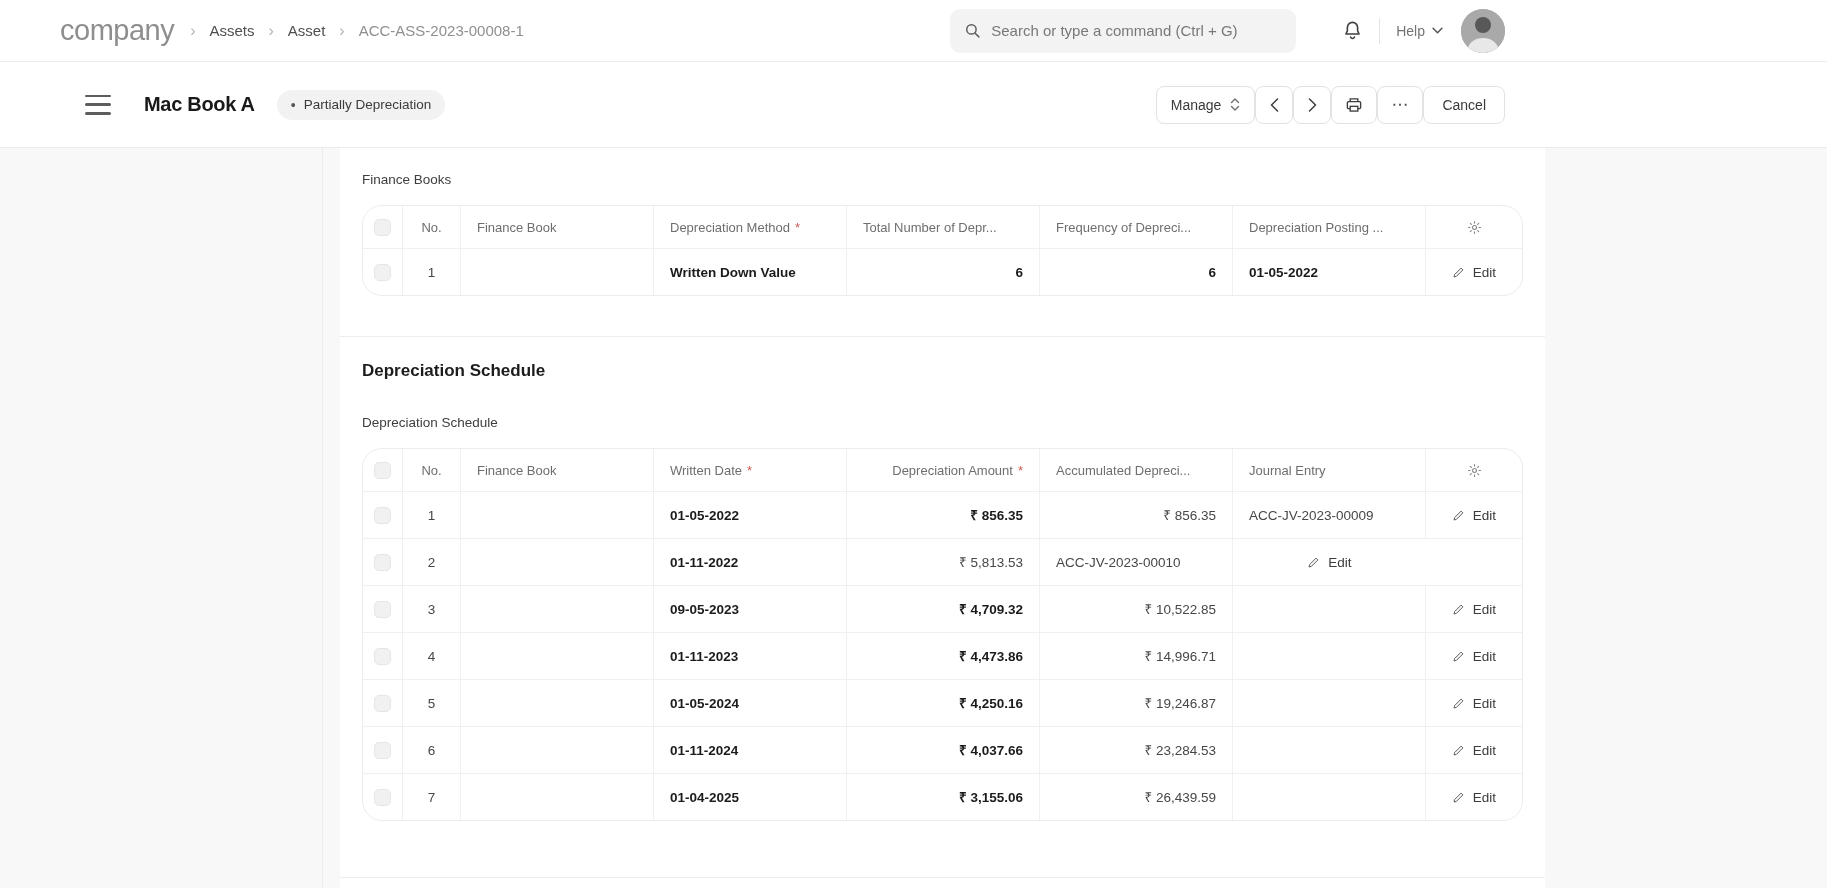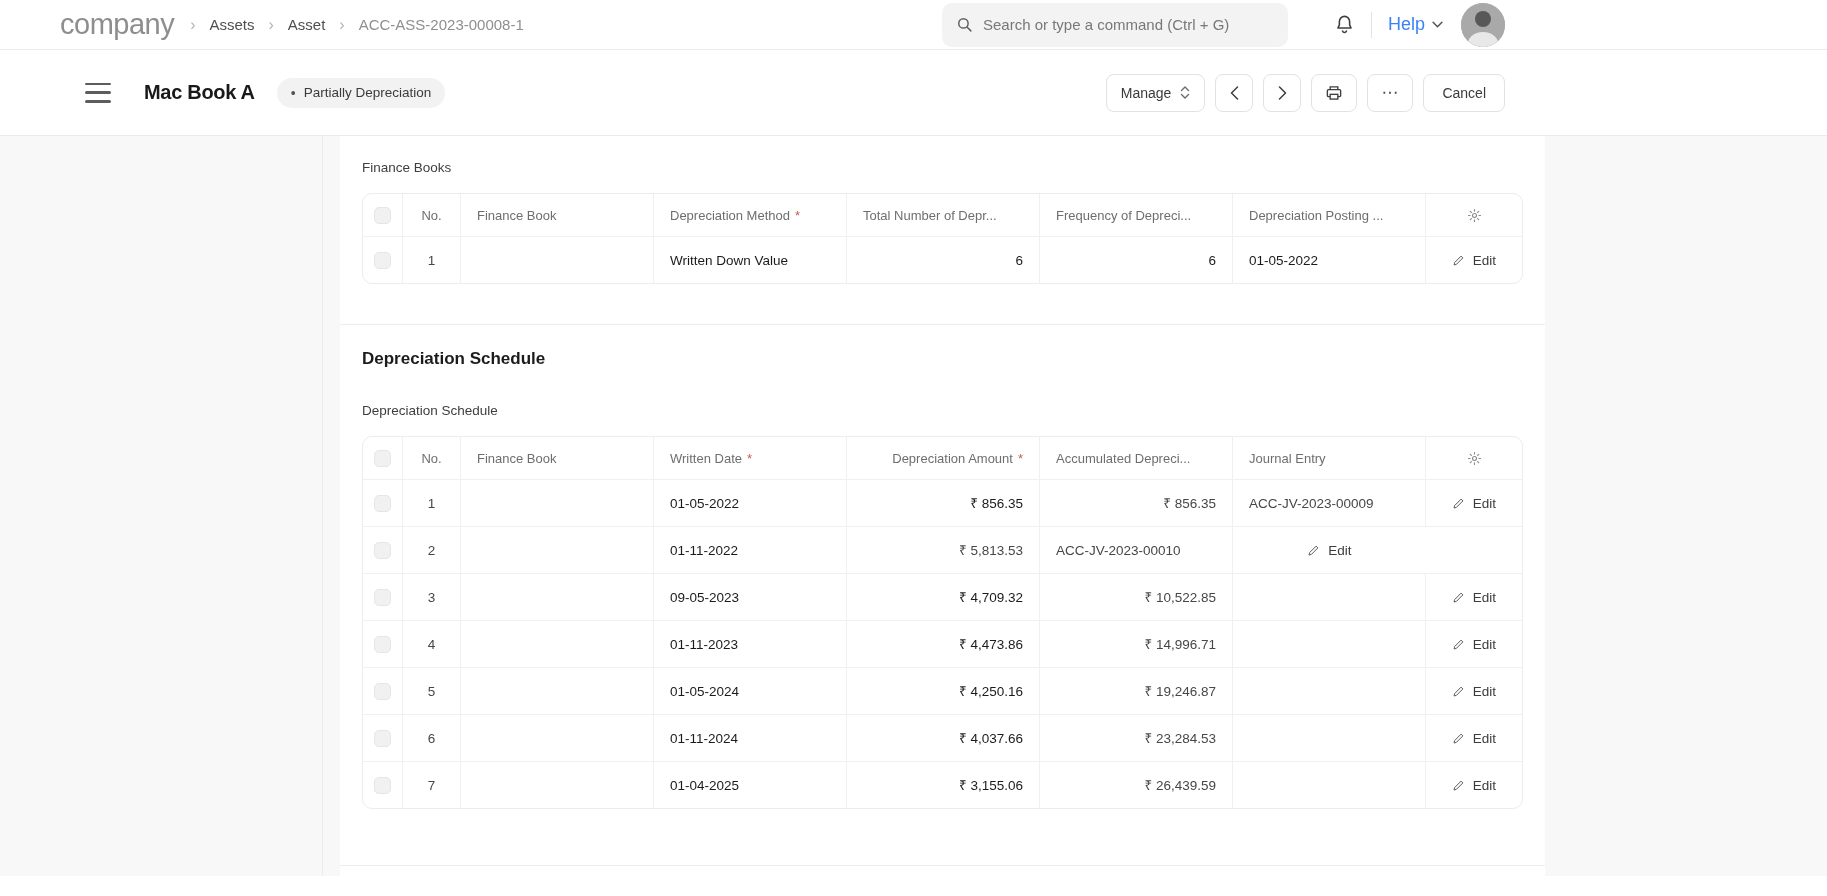--- a/index.html
+++ b/index.html
@@ -1,47 +1,47 @@
 <!DOCTYPE html>
 <html style="--asterisk: #cc5a54; --badge-bg: #f2f2f2;"><head>
 <meta charset="utf-8">
 <style>
   * { box-sizing: border-box; margin: 0; padding: 0; }
   html,body { width:1827px; height:896px; overflow:hidden;
     font-family:"Liberation Sans", sans-serif; background:#fff; color:#383838; }
 
   
-  .navbar { height:50px; display:flex; align-items:center;
+  .navbar { height:62px; display:flex; align-items:center;
     padding:0 322px 0 60px; background:#fff; border-bottom:1px solid #ebebeb; }
   .logo { font-size:29px; font-weight:500; color:#8e8e8e; letter-spacing:-0.5px; cursor:pointer; }
   .breadcrumb { display:flex; align-items:center; gap:14px; margin-left:16px; font-size:15px; }
   .bc-sep { color:#b3b3b3; font-size:16px; }
   .bc-link { color:#4f4f4f; text-decoration:none; cursor:pointer; }
   .bc-current { color:#8f8f8f; }
   .searchbar { margin-left:auto; width:346px; height:44px; background:#f3f3f3;
     border-radius:10px; display:flex; align-items:center; padding:0 14px; gap:10px; cursor:text; }
   .search-ph { color:#787878; font-size:15px; white-space:nowrap; }
   .nav-iconbtn { background:none; border:none; cursor:pointer; display:flex; align-items:center; margin-left:46px; }
   .v-divider { width:1px; height:26px; background:#e3e3e3; margin:0 16px; }
   .help { background:none; border:none; cursor:pointer; display:flex; align-items:center; gap:7px;
-    font-size:18px; color:#3b82f6; font-family:inherit; }
+    font-size:14px; color:#737373; font-family:inherit; }
   .avatar { width:44px; height:44px; border-radius:50%; margin-left:18px; overflow:hidden;
     background:#b6b6b6; cursor:pointer; position:relative; }
 
   
   .page-header { height:86px; display:flex; align-items:center;
     padding:0 322px 0 85px; background:#fff; border-bottom:1px solid #ebebeb; }
   .menu-btn { width:26px; height:20px; display:flex; flex-direction:column; justify-content:space-between;
     background:none; border:none; cursor:pointer; }
   .menu-btn span { display:block; height:2.6px; background:#5d5d5d; border-radius:2px; }
   .page-title { font-size:20px; font-weight:700; color:#191919; letter-spacing:-0.3px; margin-left:33px; }
   .badge { margin-left:22px; background:var(--badge-bg,#f2f2f2); border-radius:999px;
     padding:7px 14px; font-size:13.5px; color:#3b3b3b; display:flex; align-items:center; gap:8px; }
   .badge .dot { color:#555; font-size:14px; }
-  .header-actions { margin-left:auto; display:flex; align-items:center; gap:10px; }
+  .header-actions { margin-left:auto; display:flex; align-items:center; }
   .btn { height:38px; background:#fff; border:1px solid #e2e2e2; border-radius:8px;
     display:flex; align-items:center; justify-content:center; cursor:pointer;
     font-size:14px; color:#3a3a3a; font-family:inherit; }
   .btn-manage { padding:0 14px; gap:9px; }
   .btn-sq { width:38px; }
   .btn-ic { width:46px; }
   .btn-cancel { padding:0 18px; }
   .ellipsis-glyph { font-size:17px; color:#4a4a4a; letter-spacing:1px; line-height:1; }
 
   
@@ -49,32 +49,32 @@
   .sidebar { width:283px; border-right:1px solid #ececec; background:#f8f8f8; flex:none; }
   .main { flex:1; }
   .card { margin-left:17px; width:1205px; height:100%; background:#fff; }
   .form-section { padding:24px 22px 40px; border-bottom:1px solid #ededed; }
   .section-2 { padding-bottom:56px; }
   .section-stub { height:40px; border-bottom:none; padding:0; }
   .section-heading { font-size:17px; font-weight:700; color:#1c1c1c; margin-bottom:34px; }
   .grid-label { font-size:13.5px; color:#3e3e3e; margin-bottom:18px; }
 
   
-  .grid { border:1px solid #ececec; border-radius:10px; overflow:hidden; background:#fff; }
+  .grid { border:1px solid #ececec; border-radius:20px; overflow:hidden; background:#fff; }
   .grid-row { display:grid; grid-template-columns:40px 58px 193px 193px 193px 193px 193px 1fr; }
   .grid-head .cell { height:42px; color:#6e6e6e; font-size:13px; }
   .grid-body .grid-row { border-top:1px solid #f0f0f0; }
   .cell { height:46px; display:flex; align-items:center; padding:0 16px;
     border-right:1px solid #f0f0f0; font-size:13.5px; color:#474747; overflow:hidden; white-space:nowrap; }
   .cell:last-child { border-right:none; }
   .cell.c-check { justify-content:center; padding:0; }
   .cell.c-no { justify-content:center; padding:0 8px; }
   .cell.c-center { justify-content:center; }
   .cell.ta-r { justify-content:flex-end; }
-  .cell.strong { font-weight:400; color:#1b1b1b; }
+  .cell.strong { font-weight:700; color:#1b1b1b; }
   .req { color:var(--asterisk,#cc5a54); margin-left:5px; }
   .checkbox { width:17px; height:17px; border-radius:5px; background:#f1f1f1;
     border:1px solid #e6e6e6; cursor:pointer; }
   .edit-btn { background:none; border:none; cursor:pointer; display:flex; align-items:center; gap:8px;
     font-size:13.5px; color:#3c3c3c; font-family:inherit; }
   .gear { display:flex; align-items:center; justify-content:center; cursor:pointer; }
 
   svg.ic { display:block; }
 </style>
 </head>

